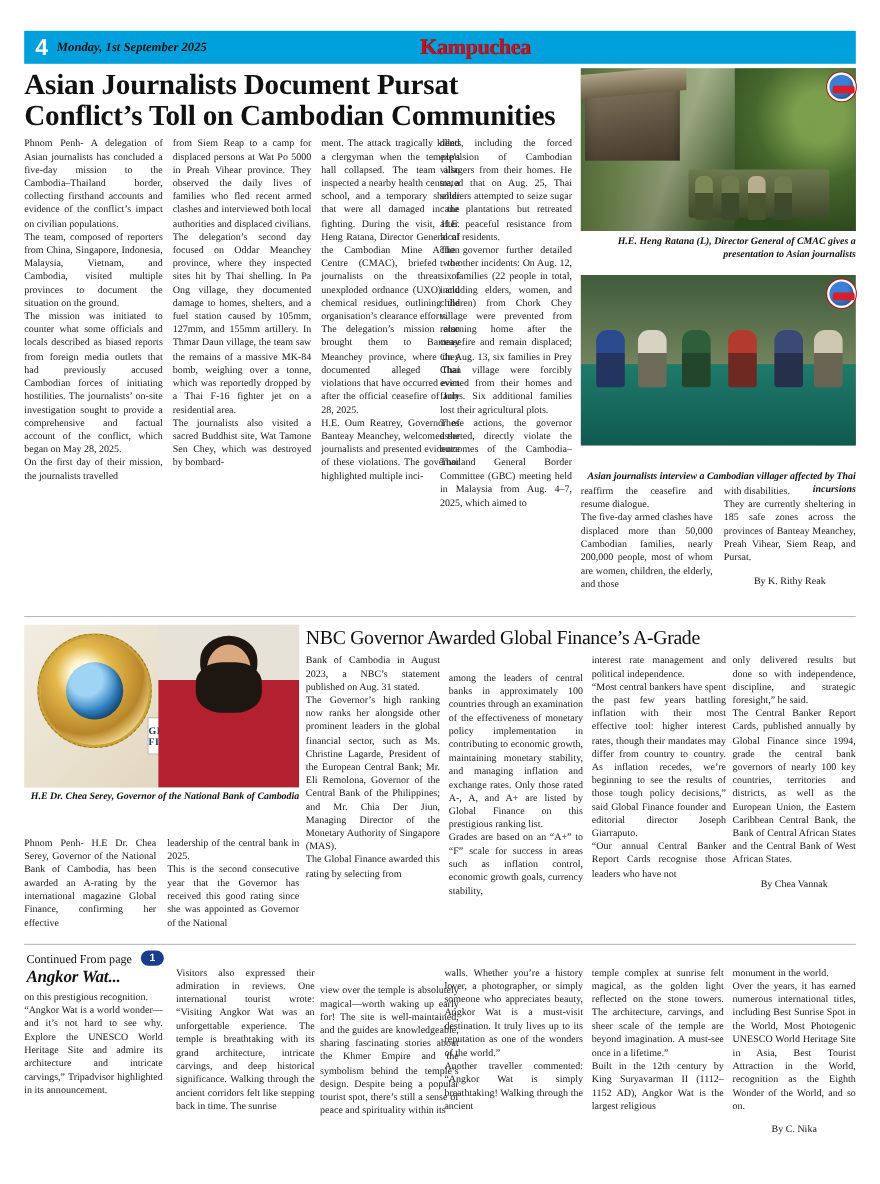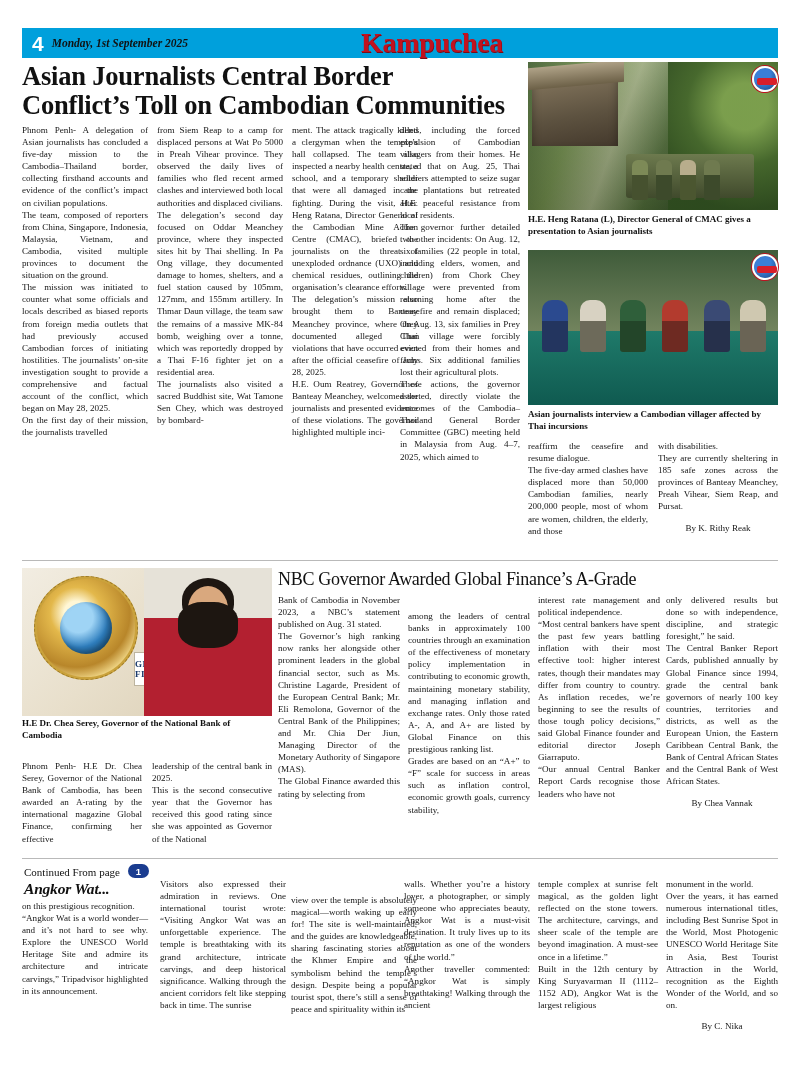--- a/index.html
+++ b/index.html
@@ -23,21 +23,21 @@
     color: #ffffff; font-weight: bold; font-size: 21px;
     font-family: "Liberation Sans", sans-serif;
     padding-left: 10px; line-height: 1;
   }
   .mh-date {
     color: #111; font-style: italic; font-weight: bold; font-size: 11.5px;
     margin-left: 8px; white-space: nowrap;
   }
   .mh-title {
     flex: 1; text-align: center;
-    color: #c1121f; font-weight: bold; font-size: 28px;
+    color: #c1121f; font-weight: bold; font-size: 20px;
     font-family: "Liberation Serif", serif;
     letter-spacing: -0.3px;
     text-shadow: 0.5px 0.5px 0 #7a0b14;
   }
   .mh-section {
     color: #111; font-size: 12px; padding-right: 12px; white-space: nowrap; margin-top: 48px;
   }
 
   
   .headline1 {
@@ -60,22 +60,22 @@
     text-justify: inter-word;
     hyphens: manual;
     color: #161616;
   }
   .col p { margin: 0; text-indent: 0; }
   .byline { text-align: center; margin-top: 9px !important; }
 
   
   .photo { position: absolute; overflow: hidden; }
   .caption {
-    position: absolute; font-size: 9px; line-height: 11.5px;
-    text-align: left; font-weight: bold; color: #111;
+    position: absolute; font-style: italic; font-size: 9px; line-height: 11.5px;
+    text-align: right; font-weight: bold; color: #111;
   }
 
   
   .ph1 { left: 528px; top: 62px; width: 250px; height: 148px;
     background:
       linear-gradient(180deg, rgba(255,255,255,0.10), rgba(0,0,0,0.18)),
       linear-gradient(110deg, #3d5a2a 0%, #6e8a4a 22%, #9aa87c 38%, #4f6b38 55%, #2f4a24 75%, #536b3a 100%);
   }
   .ph1 .hut {
     position:absolute; left:4px; top:6px; width:86px; height:78px;
@@ -148,21 +148,21 @@
   }
   .ph3 .portrait .hair {
     position:absolute; left:38px; top:10px; width:52px; height:44px; border-radius:50% 50% 40% 40%;
     background:#1d1611;
   }
   .ph3 .portrait .hair2 {
     position:absolute; left:34px; top:34px; width:60px; height:46px; border-radius:40%;
     background:#1d1611;
   }
   .cap1 { left: 528px; top: 214px; width: 250px; }
-  .cap2 { left: 528px; top: 409px; width: 250px; }
+  .cap2 { left: 528px; top: 427px; width: 250px; }
   .cap3 { left: 22px; top: 718px; width: 250px; }
 
   
   .logo-badge {
     position:absolute; width:26px; height:26px; border-radius:50%;
     background: radial-gradient(circle at 35% 30%, #3b7fd6 0 42%, #17427f 100%);
     border:2px solid #ffffff;
     box-shadow: 0 0 0 1px #c01020;
   }
   .logo-badge::after {
@@ -199,21 +199,21 @@
 <div class="page">
 
   <div class="masthead">
     <div class="mh-page-no">4</div>
     <div class="mh-date">Monday, 1st September 2025</div>
     <div class="mh-title">Kampuchea</div>
     <div class="mh-section">Society and Sports</div>
   </div>
 
   <div class="headline1">
-    <span class="ln">Asian Journalists Central Border</span>
+    <span class="ln">Asian Journalists Document Pursat</span>
     <span class="ln">Conflict’s Toll on Cambodian Communities</span>
   </div>
 
   <div class="photo ph1">
     <div class="tree"></div>
     <div class="hut"></div>
     <div class="roof"></div>
     <div class="truck"></div>
     <div class="sold" style="left:104px;background:linear-gradient(180deg,#7d8a57 0 38%,#46512f 38% 100%)"></div>
     <div class="sold" style="left:128px"></div>
@@ -286,21 +286,21 @@
   <div class="caption cap3">H.E Dr. Chea Serey, Governor of the National Bank of Cambodia</div>
 
   <div class="col" style="left:22px; top:760px; width:120px;">
     <p>Phnom Penh- H.E Dr. Chea Serey, Governor of the National Bank of Cambodia, has been awarded an A-rating by the international magazine Global Finance, confirming her effective</p>
   </div>
   <div class="col" style="left:152px; top:760px; width:120px;">
     <p>leadership of the central bank in 2025.</p>
     <p>This is the second consecutive year that the Governor has received this good rating since she was appointed as Governor of the National</p>
   </div>
   <div class="col" style="left:278px; top:594px; width:122px;">
-    <p>Bank of Cambodia in November 2023, a NBC’s statement published on Aug. 31 stated.</p>
+    <p>Bank of Cambodia in August 2023, a NBC’s statement published on Aug. 31 stated.</p>
     <p>The Governor’s high ranking now ranks her alongside other prominent leaders in the global financial sector, such as Ms. Christine Lagarde, President of the European Central Bank; Mr. Eli Remolona, Governor of the Central Bank of the Philippines; and Mr. Chia Der Jiun, Managing Director of the Monetary Authority of Singapore (MAS).</p>
     <p>The Global Finance awarded this rating by selecting from</p>
   </div>
   <div class="col" style="left:408px; top:594px; width:122px;margin-top:16px;">
     <p>among the leaders of central banks in approximately 100 countries through an examination of the effectiveness of monetary policy implementation in contributing to economic growth, maintaining monetary stability, and managing inflation and exchange rates. Only those rated A-, A, and A+ are listed by Global Finance on this prestigious ranking list.</p>
     <p>Grades are based on an “A+” to “F” scale for success in areas such as inflation control, economic growth goals, currency stability,</p>
   </div>
   <div class="col" style="left:538px; top:594px; width:122px;">
     <p>interest rate management and political independence.</p>
     <p>“Most central bankers have spent the past few years battling inflation with their most effective tool: higher interest rates, though their mandates may differ from country to country. As inflation recedes, we’re beginning to see the results of those tough policy decisions,” said Global Finance founder and editorial director Joseph Giarraputo.</p>

